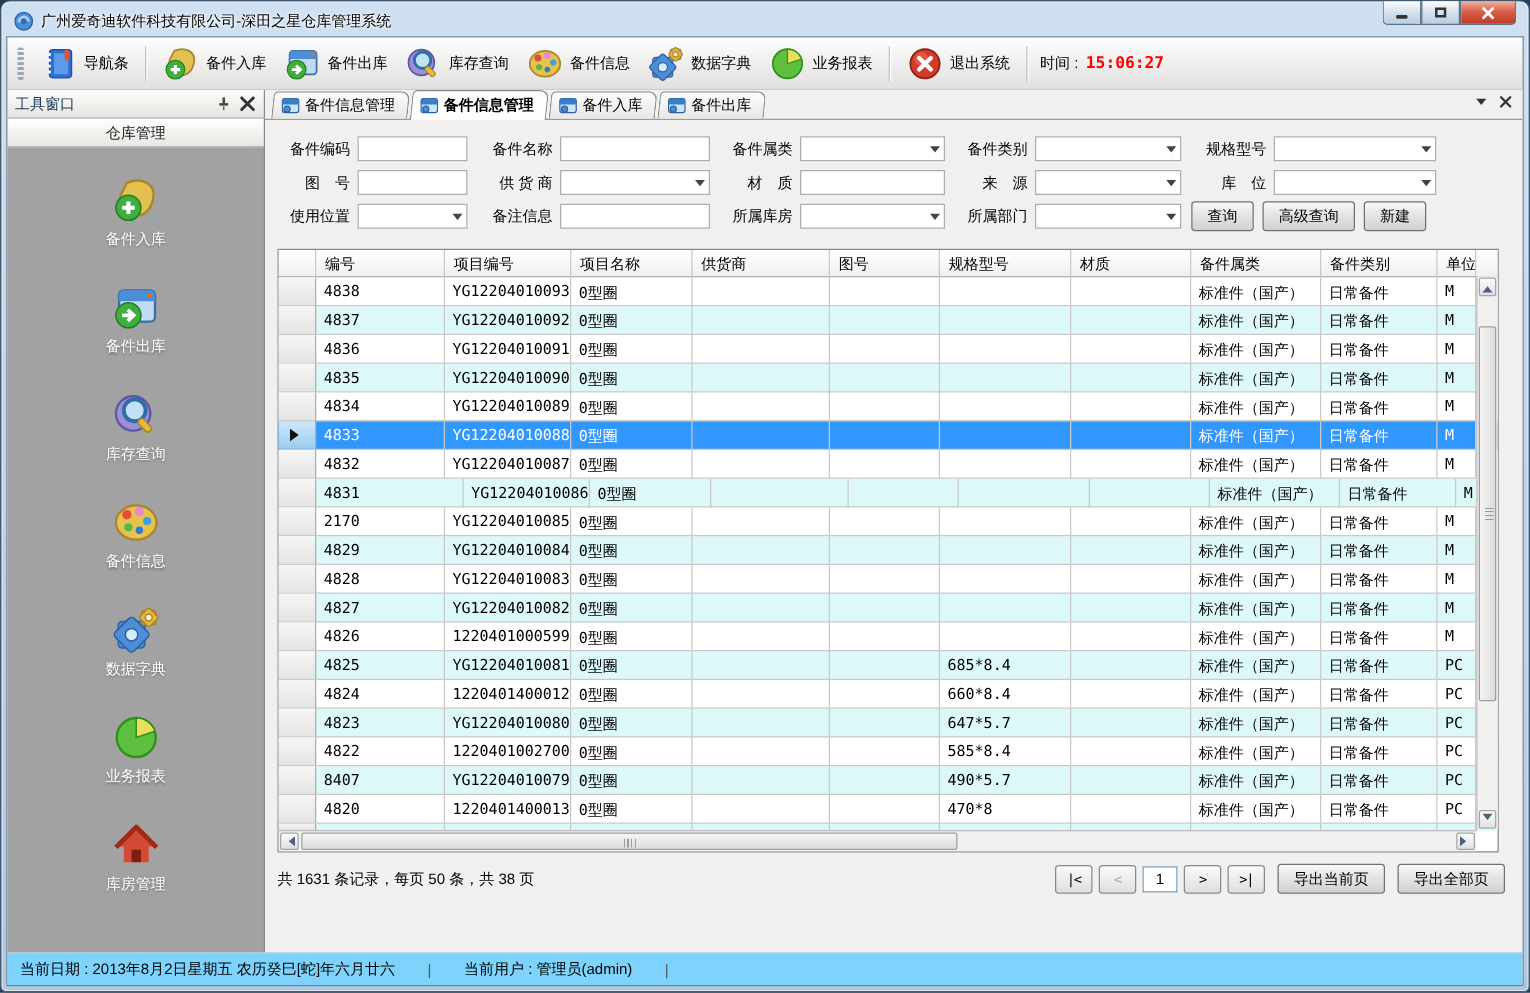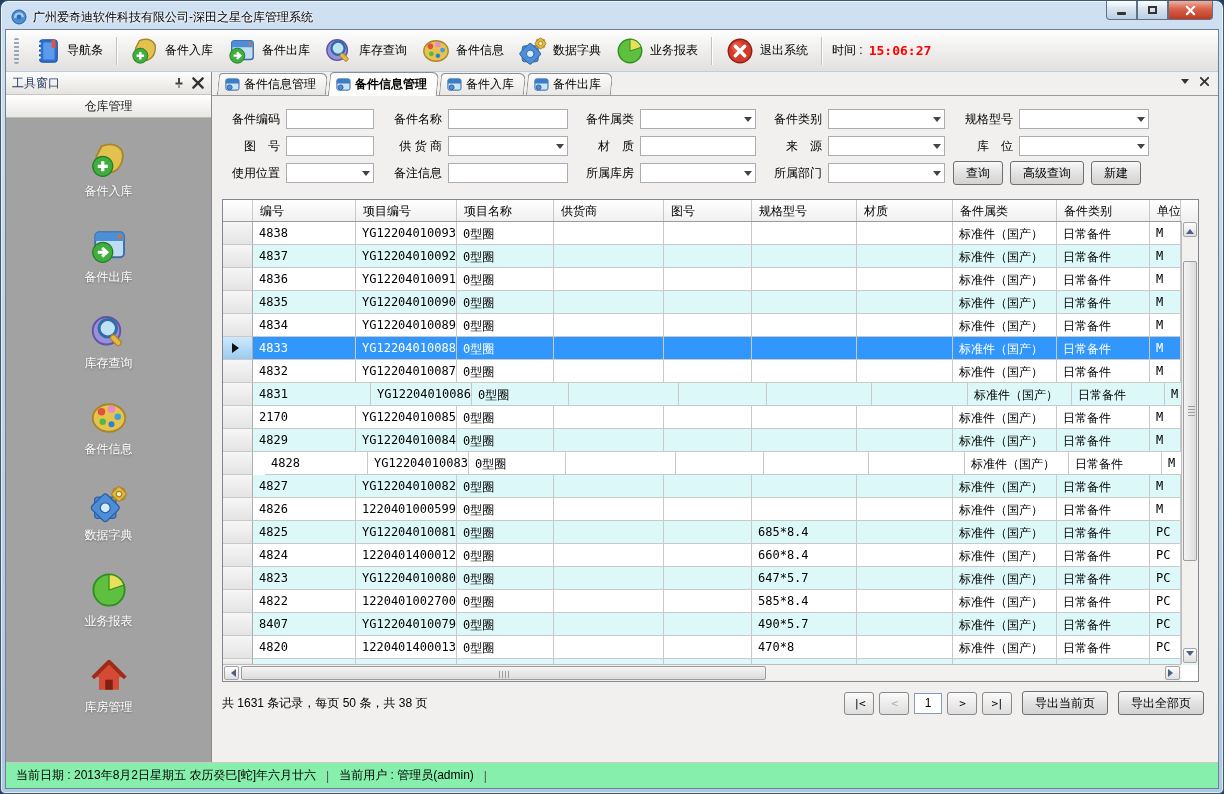--- a/index.html
+++ b/index.html
@@ -96,22 +96,22 @@
   .pager{position:absolute;left:10px;right:14px;top:594px;height:26px;display:flex;align-items:center;}
   .pager .summary{flex:0 0 auto;}
   .pager .sp{flex:1;}
   .pgbtn{width:28px;height:21px;margin-left:5px;border:1px solid #8A8A8A;border-radius:3px;
     background:linear-gradient(#FAFAFA,#DEDEDE);display:flex;align-items:center;justify-content:center;
     font-family:"DejaVu Sans Mono",monospace;font-size:11px;letter-spacing:-1px;}
   .pgbtn.disabled{color:#AAA;}
   .pageno{width:26px;height:19px;margin-left:5px;border:1px solid #7F9DB9;background:#fff;
     display:flex;align-items:center;justify-content:center;}
   .pager .btn{margin-left:10px;}
-  .statusbar{height:25px;background:#86efac;border-top:1px solid #CBC8C0;display:flex;align-items:center;
-    padding:0 10px;gap:10px;flex:0 0 25px;}
+  .statusbar{height:25px;background:#7dd3fc;border-top:1px solid #CBC8C0;display:flex;align-items:center;
+    padding:0 10px;gap:26px;flex:0 0 25px;}
   .sb-sep{color:#555;}
 </style>
 </head>
 <body>
 
 <div class="window">
   <div class="titlebar">
     <span class="icon" style="width:16px;height:16px;">
         <svg viewBox="0 0 16 16">
           <circle cx="8" cy="8" r="7" fill="#4D8FD6" stroke="#2E5FA3"></circle>
@@ -592,21 +592,21 @@
                   <div class="gc" style="width: 110px;"></div>
                   <div class="gc" style="width: 88px;"></div>
                   <div class="gc" style="width: 105px;"></div>
                   <div class="gc" style="width: 96px;"></div>
                   <div class="gc" style="width: 104px;">标准件（国产）</div>
                   <div class="gc" style="width: 93px;">日常备件</div>
                   <div class="gc" style="width: 31px;">M</div>
                 </div>
                 <div class="grow">
                   <div class="gc sel-col" style="width: 30px;"></div>
-                  <div class="gc" style="width: 103px; margin-left: 12px;">4828</div>
+                  <div class="gc" style="width: 103px;">4828</div>
                   <div class="gc" style="width: 101px;">YG12204010083</div>
                   <div class="gc" style="width: 97px;">0型圈</div>
                   <div class="gc" style="width: 110px;"></div>
                   <div class="gc" style="width: 88px;"></div>
                   <div class="gc" style="width: 105px;"></div>
                   <div class="gc" style="width: 96px;"></div>
                   <div class="gc" style="width: 104px;">标准件（国产）</div>
                   <div class="gc" style="width: 93px;">日常备件</div>
                   <div class="gc" style="width: 31px;">M</div>
                 </div>

